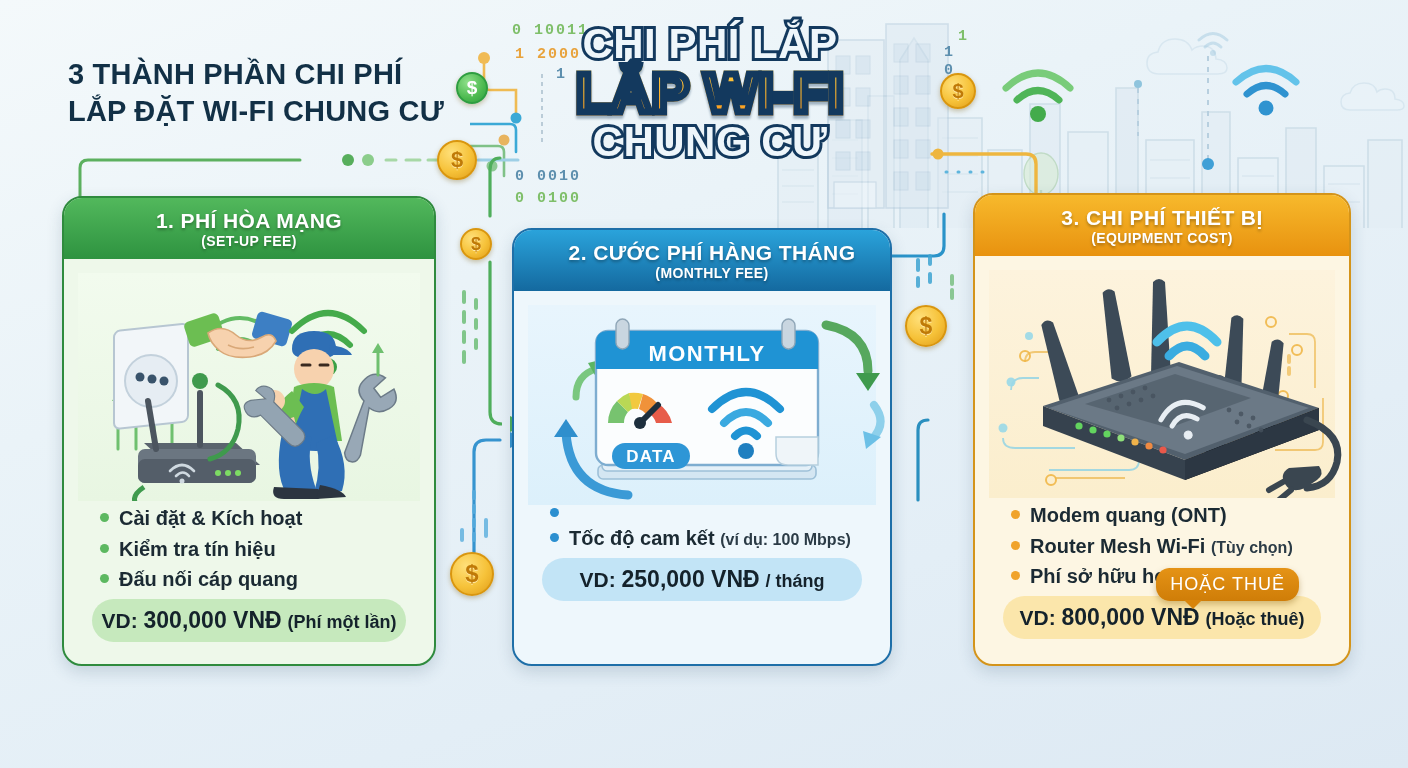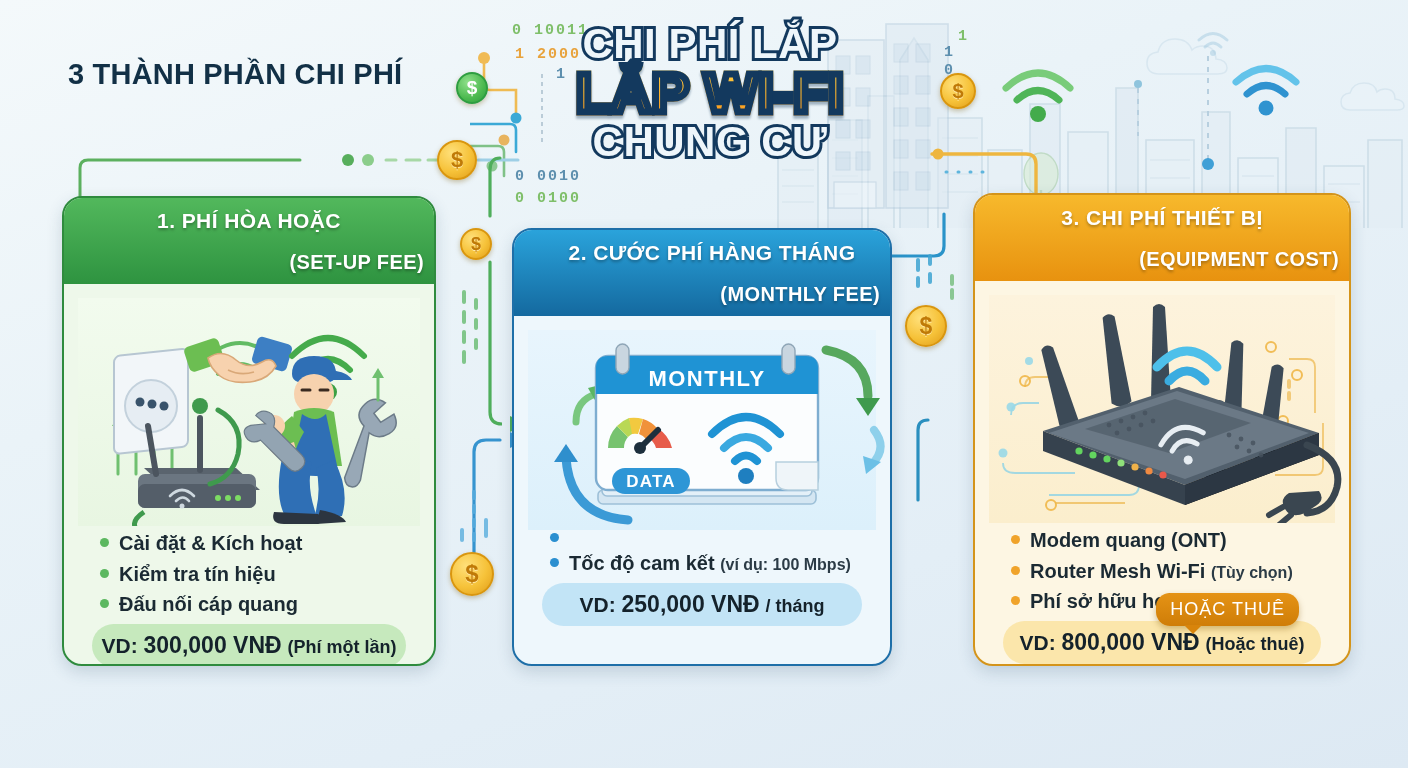--- a/index.html
+++ b/index.html
@@ -59,22 +59,22 @@
           color:#eef6fb;
           -webkit-text-stroke:6px #13395e; paint-order:stroke fill;
           text-shadow:0 3px 0 rgba(18,55,90,.35); }
 
   
   .card { position:absolute; border-radius:20px; overflow:hidden;
           box-shadow:0 6px 16px rgba(40,70,100,.18); }
   .card-head { text-align:center; padding:11px 10px 10px; }
   .card-head .num { font-size:21px; font-weight:900; color:#fff; letter-spacing:.4px;
                     text-shadow:0 2px 3px rgba(0,0,0,.3); }
-  .card-head .sub { font-size:20px; font-weight:800; color:#fff; letter-spacing:.4px;
-                    margin-top:18px; text-shadow:0 2px 3px rgba(0,0,0,.3);text-align:right; }
+  .card-head .sub { font-size:14px; font-weight:800; color:#fff; letter-spacing:.4px;
+                    margin-top:0; text-shadow:0 2px 3px rgba(0,0,0,.3); }
   .card-body { padding:14px; position:relative; }
   .illus { position:relative; height:228px; }
   .bullets { list-style:none; padding:6px 20px 0 22px; }
   .bullets li { display:flex; align-items:baseline; gap:10px;
                 font-size:20px; font-weight:700; color:#1b2a33; margin-bottom:7px;
                 line-height:1.18; }
   .bullets li .dot { width:9px; height:9px; border-radius:50%; flex:none; position:relative; top:-3px;}
   .bullets li .note { font-size:16px; font-weight:600; color:#2b3b46; }
   .pricepill { margin:6px 14px 0; border-radius:22px; padding:8px 4px;
                text-align:center; font-size:21px; font-weight:700; color:#14222b; }
@@ -302,32 +302,33 @@
 
   <div class="coin green" style="left:456px;top:72px;width:32px;height:32px;font-size:19px">$</div>
   <div class="coin gold" style="left:437px;top:140px;width:40px;height:40px;font-size:22px">$</div>
   <div class="coin gold" style="left:460px;top:228px;width:32px;height:32px;font-size:18px">$</div>
   <div class="coin gold" style="left:450px;top:552px;width:44px;height:44px;font-size:24px">$</div>
   <div class="coin gold" style="left:905px;top:305px;width:42px;height:42px;font-size:23px">$</div>
   <div class="coin gold" style="left:940px;top:73px;width:36px;height:36px;font-size:20px">$</div>
 
   <div class="headline">
     <div>3 THÀNH PHẦN CHI PHÍ</div>
+    <div>LẮP ĐẶT WI-FI CHUNG CƯ</div>
   </div>
 
   <div class="main-title">
     <span class="mt-line mt-1">CHI PHÍ LẮP</span>
     <span class="mt-line mt-2">LẮP WI-FI</span>
     <span class="mt-line mt-3">CHUNG CƯ</span>
   </div>
 
   <div class="card" id="card1">
     <div class="card-head">
       <div class="num">
-        <span>1.</span>&nbsp;<span>PHÍ HÒA HOẶC</span>
+        <span>1.</span>&nbsp;<span>PHÍ HÒA MẠNG</span>
       </div>
       <div class="sub">(SET-UP FEE)</div>
     </div>
     <div class="card-body">
       <div class="illus">
         <svg viewBox="0 0 374 228" width="374" height="228">
 
           <g stroke="#6fc06f" stroke-width="3" fill="none" stroke-linecap="round">
             <path d="M40 176 V126"></path>
               <path d="M58 176 V110"></path>

